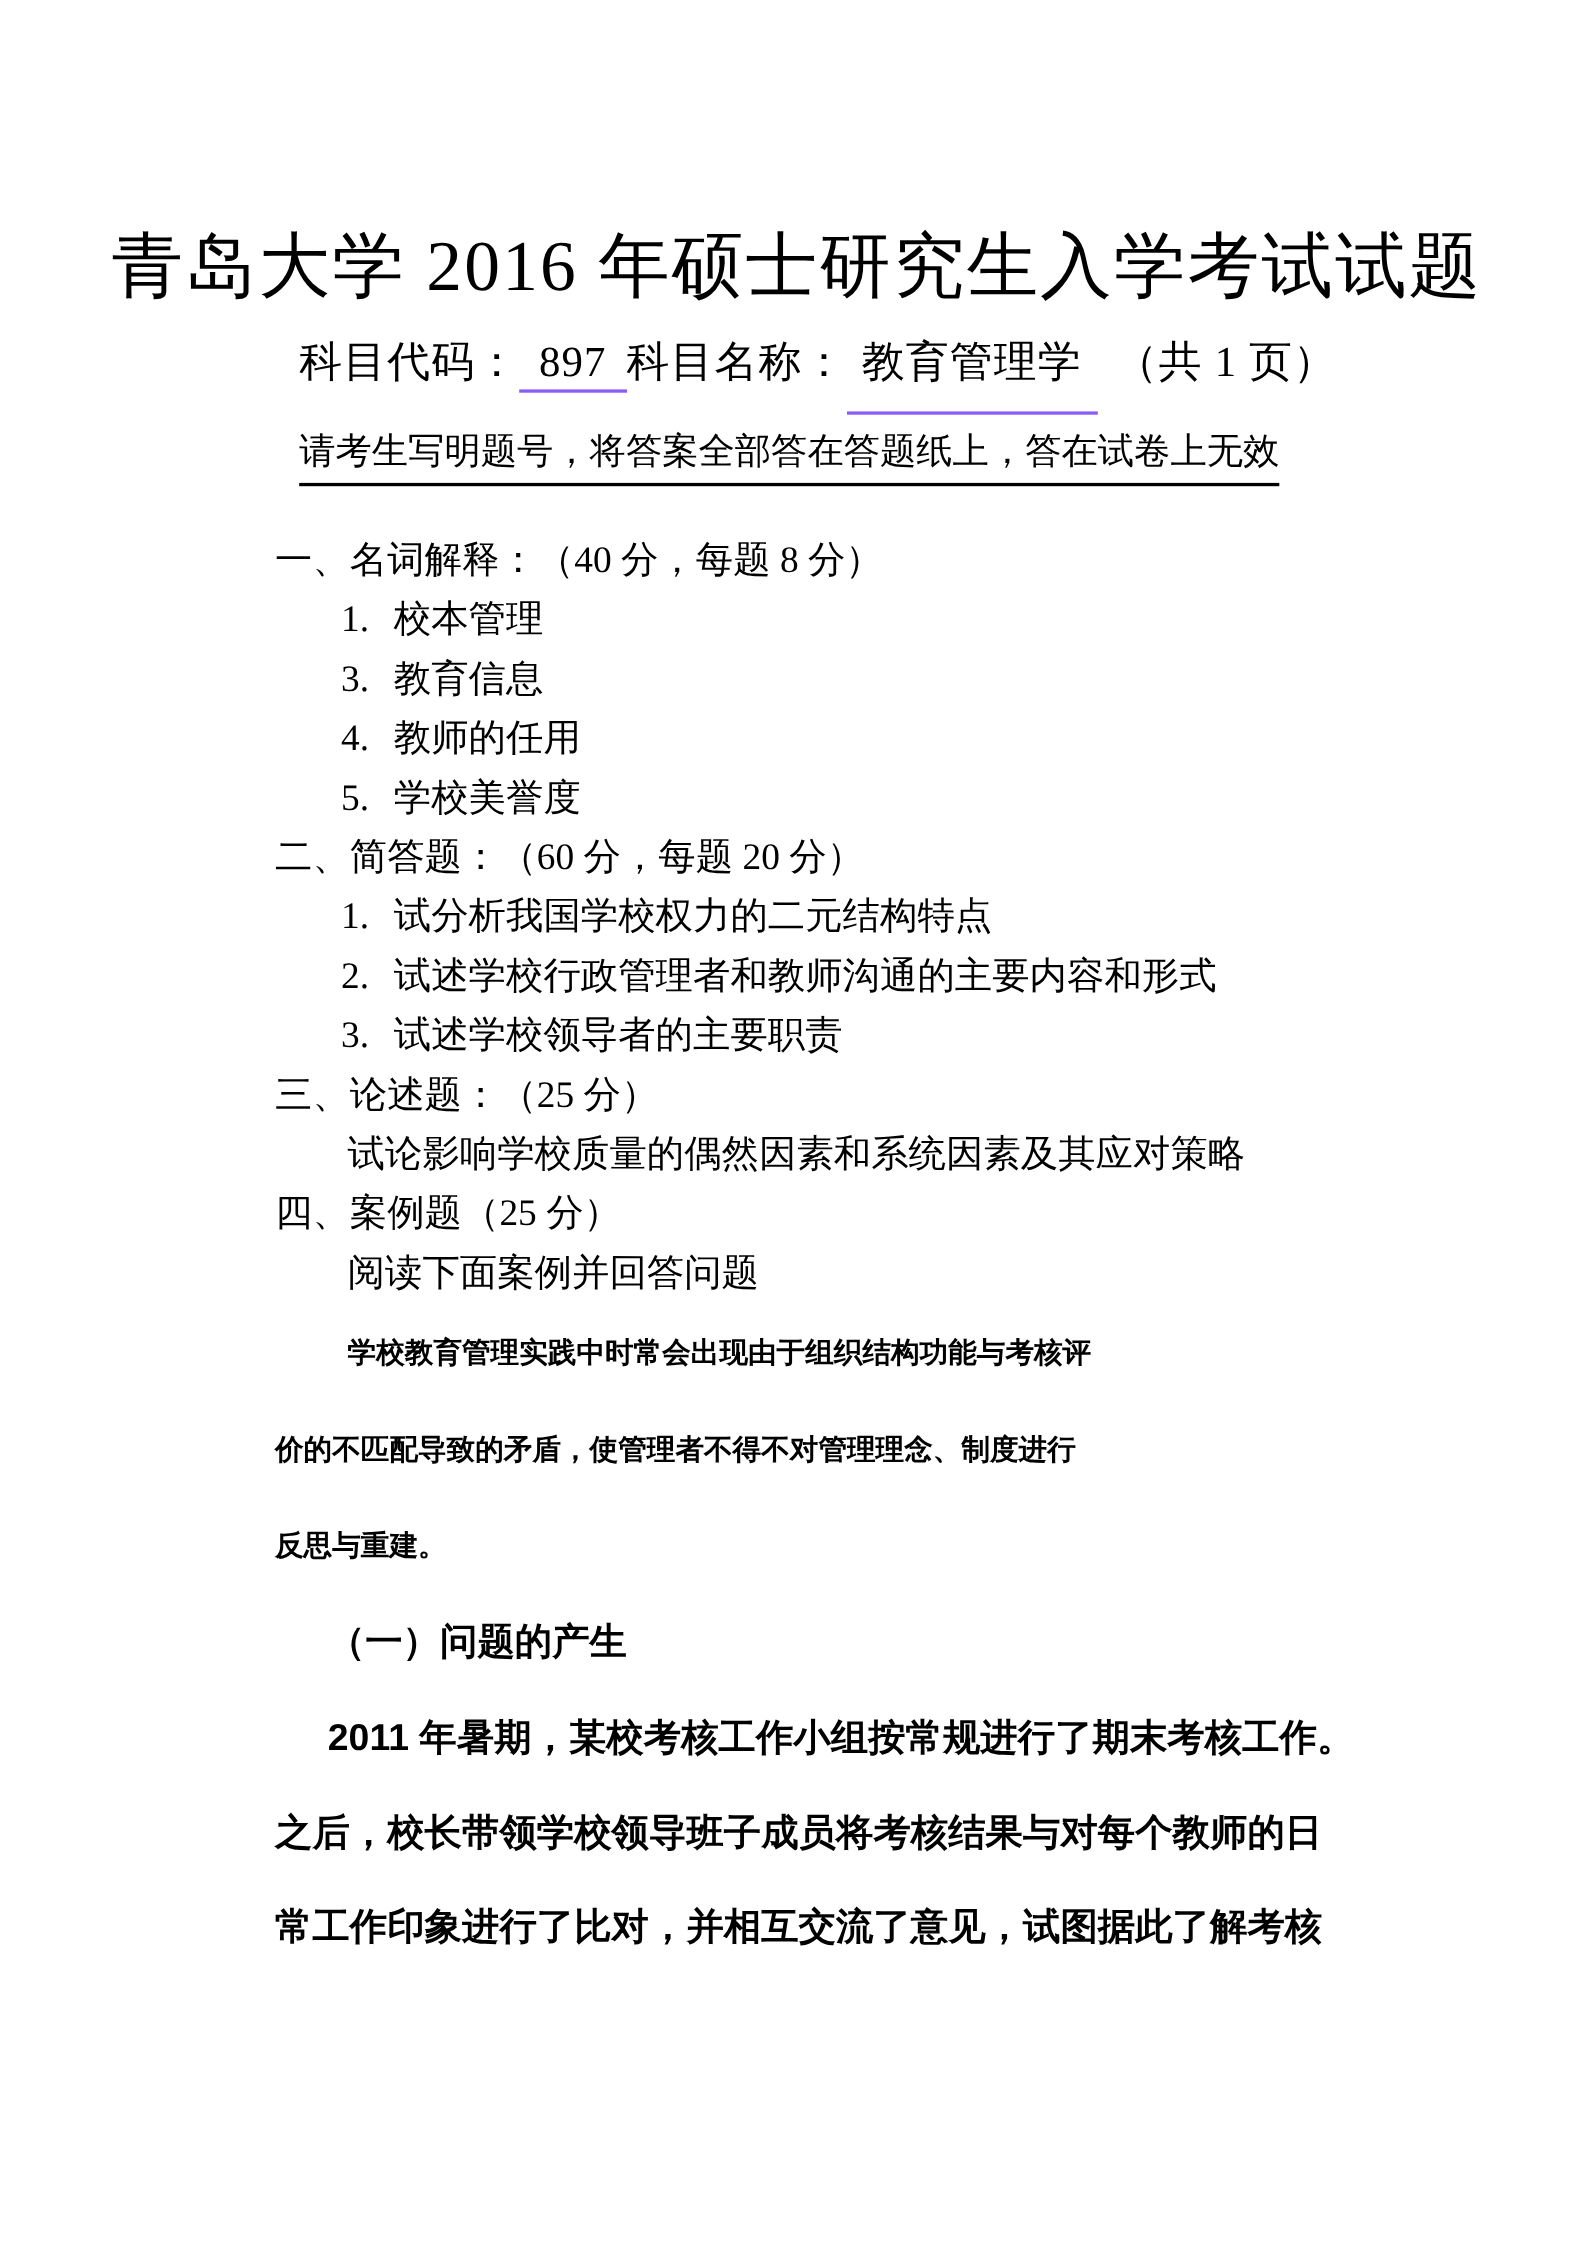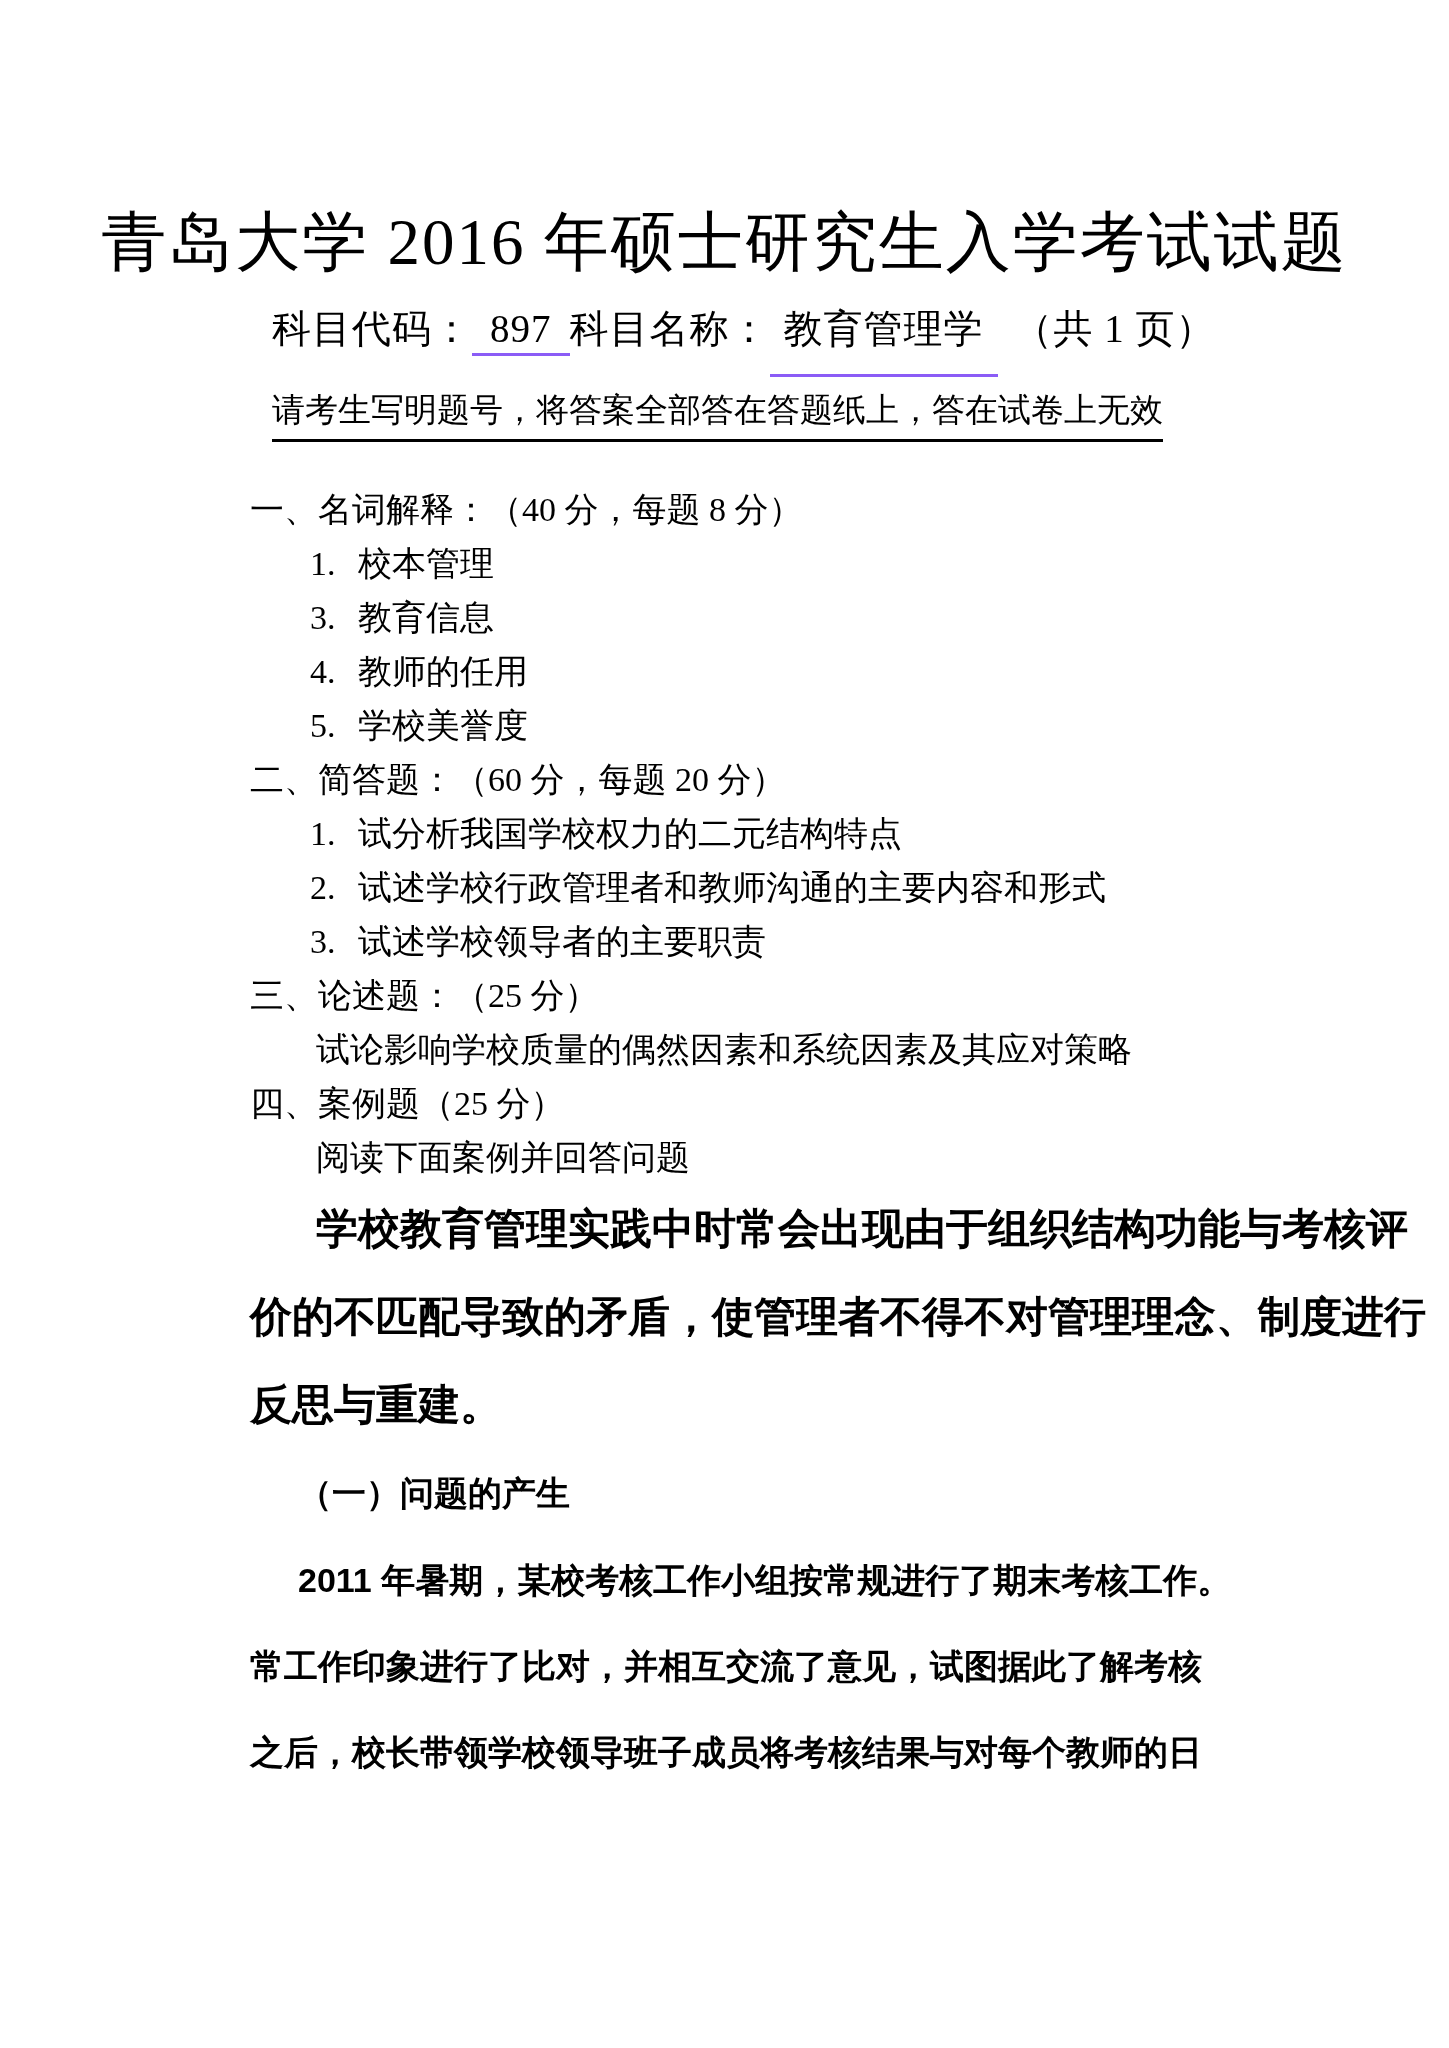--- a/index.html
+++ b/index.html
@@ -81,21 +81,21 @@
     display: inline-block;
     width: 48px;
   }
   .qline.prompt {
     padding-left: 66px;
   }
   
   .case-line {
     height: 88px;
     line-height: 88px;
-    font-size: 42px;
+    font-size: 26px;
     font-weight: bold;
     font-family: "Liberation Sans", "DejaVu Sans", sans-serif;
     white-space: nowrap;
   }
   .case-line.first {
     padding-left: 66px;
   }
   .case-sub {
     height: 88px;
     line-height: 88px;
@@ -170,19 +170,19 @@
     <div class="case-intro">
       <div class="case-line first">学校教育管理实践中时常会出现由于组织结构功能与考核评</div>
       <div class="case-line">价的不匹配导致的矛盾，使管理者不得不对管理理念、制度进行</div>
       <div class="case-line">反思与重建。</div>
     </div>
 
     <div class="case-sub">（一）问题的产生</div>
 
     <div class="case-para">
       <div class="para-line first">2011 年暑期，某校考核工作小组按常规进行了期末考核工作。</div>
+      <div class="para-line">之后，校长带领学校领导班子成员将考核结果与对每个教师的日</div>
       <div class="para-line">常工作印象进行了比对，并相互交流了意见，试图据此了解考核</div>
-      <div class="para-line">之后，校长带领学校领导班子成员将考核结果与对每个教师的日</div>
     </div>
 
   </div>
 
 </div>
 
 </body></html>

